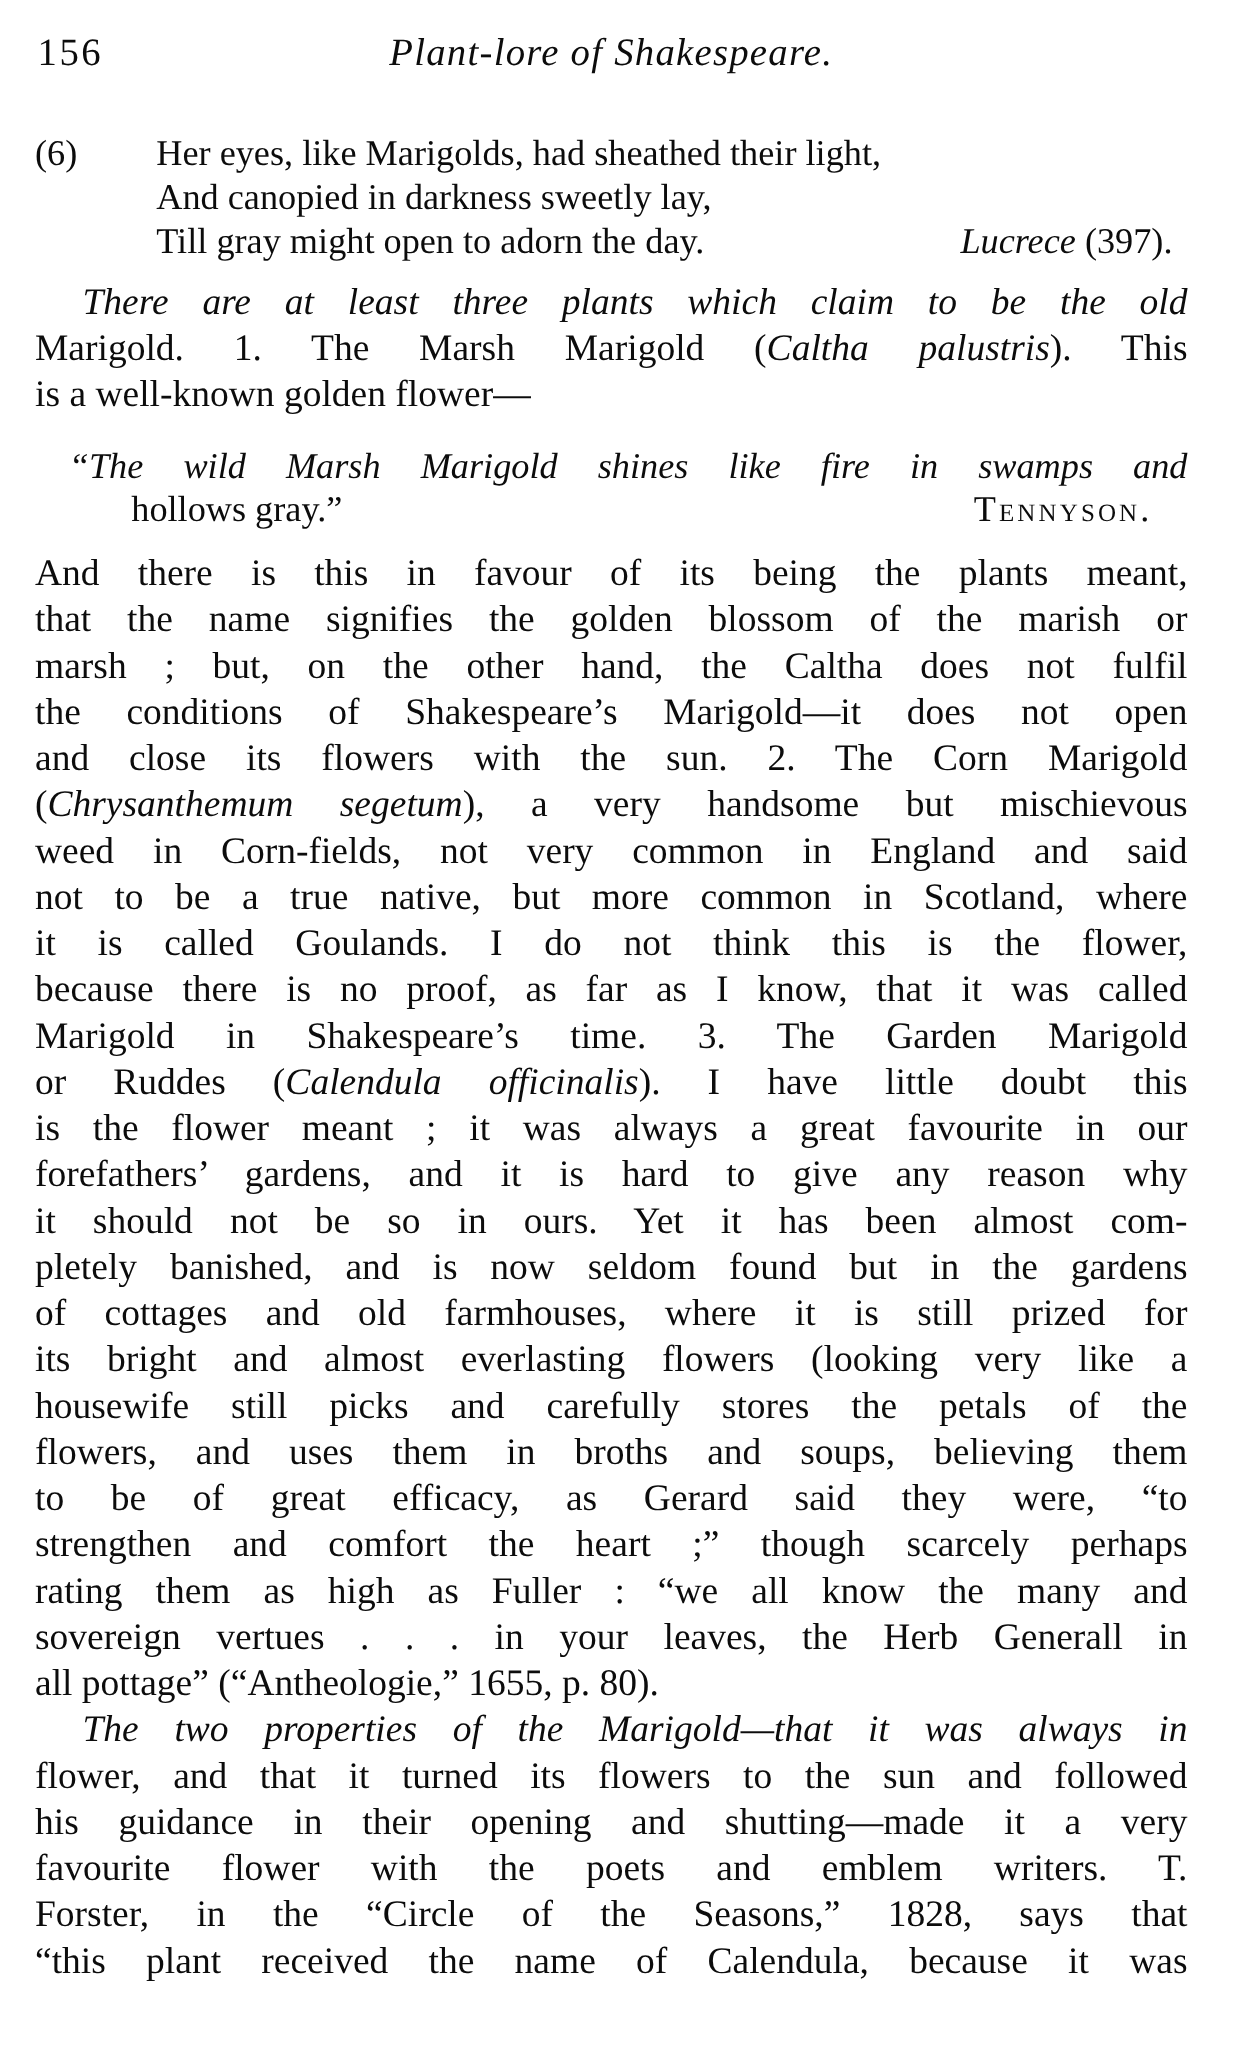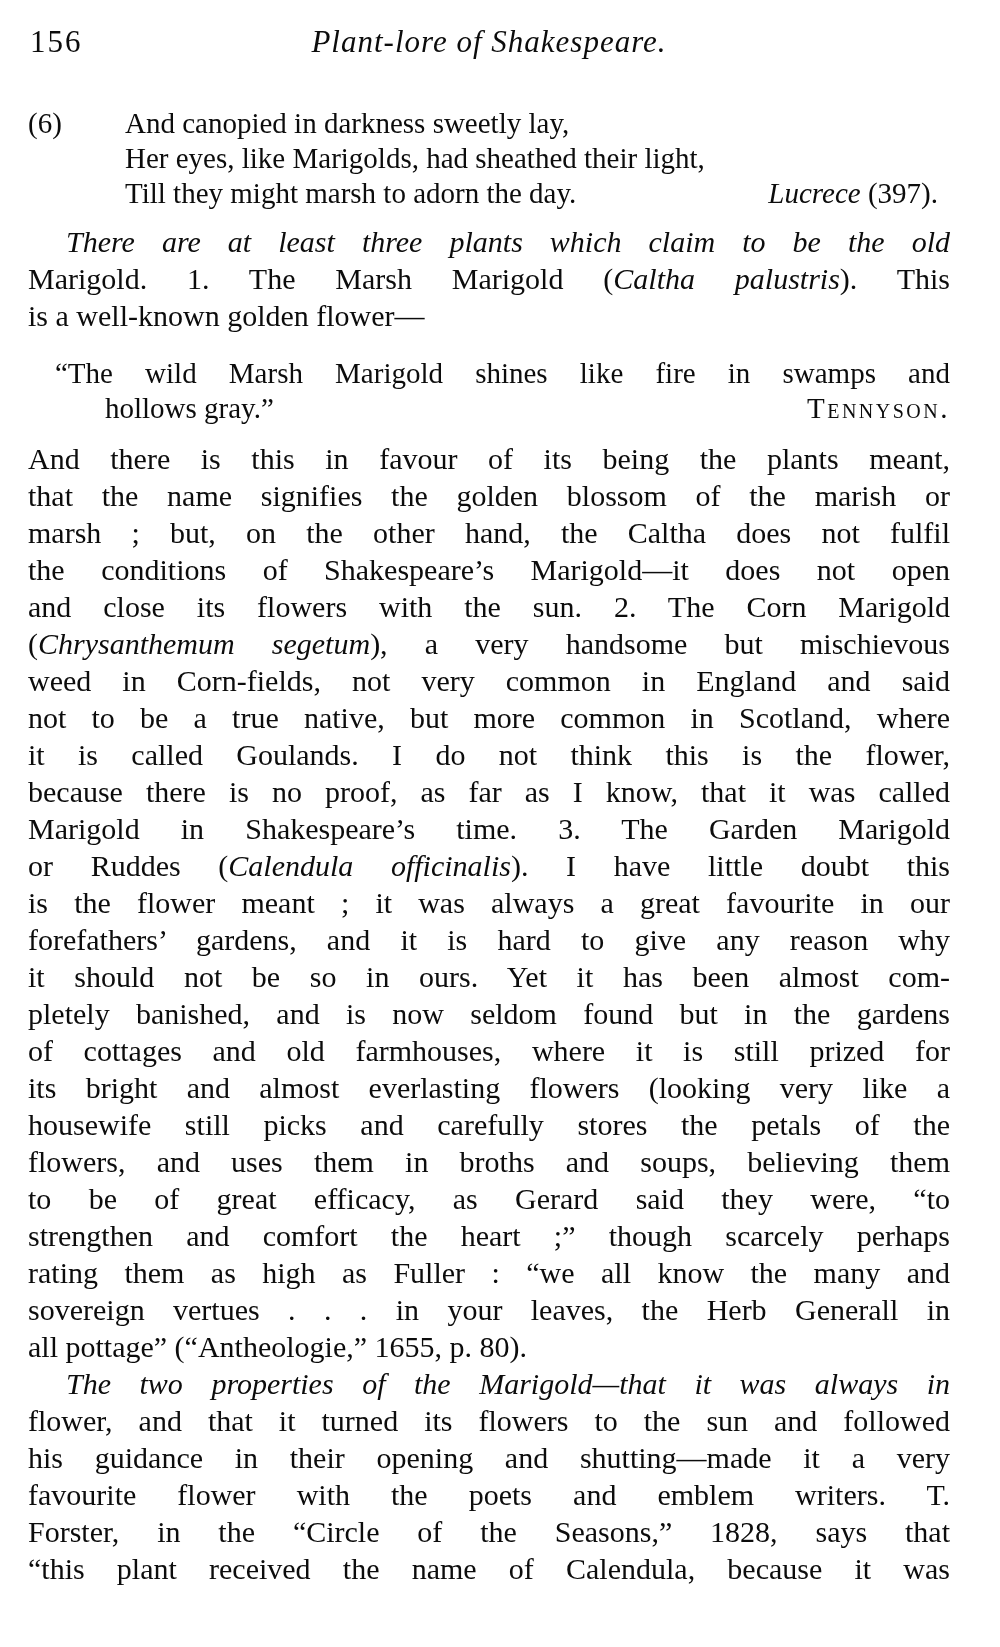--- a/index.html
+++ b/index.html
@@ -27,24 +27,24 @@
   }
   
   .quote-lucrece { position: relative; margin-bottom: 12px; font-size: 29px; line-height: 35px; }
   .qlabel { position: absolute; left: 0; top: 0; }
   .verse-lines { margin-left: 97px; }
   .vline { white-space: nowrap; }
   .vline-last { display: flex; white-space: nowrap; }
   .vattr { margin-left: auto; margin-right: 12px; }
   
   .quote-tennyson { margin-bottom: 14px; font-size: 29px; line-height: 35px; }
-  .tline1 { padding-left: 27px; text-align: justify; text-align-last: justify; }
+  .tline1 { padding-left: 27px; text-align: justify; text-align-last: justify; font-style: italic; }
   .tline2 { display: flex; }
   .tline2 .tindent { padding-left: 77px; }
-  .tattr { margin-left: auto; }
+  .tattr { margin-left: auto; margin-right: 28px; }
   
   .para { font-size: 30px; line-height: 37px; margin: 0; }
   .para .line { text-align: justify; text-align-last: justify; text-justify: inter-word; }
   .para .line:last-child { text-align-last: left; }
   .para.justify-last .line:last-child { text-align-last: justify; }
   .para.indent-first .line:first-child { text-indent: 38px; font-style: italic; }
   .para-gap { height: 22px; }
   
   .it { font-style: italic; }
   .sc { font-variant: small-caps; letter-spacing: 2.5px; }
@@ -55,24 +55,24 @@
 <div class="page">
 
   <header class="header">
     <span class="pagenum">156</span>
     <div class="running-title">Plant-lore of Shakespeare.</div>
   </header>
 
   <section class="quote-lucrece">
     <span class="qlabel">(6)</span>
     <div class="verse-lines">
+      <div class="vline">Her eyes, like Marigolds, had sheathed their light,</div>
       <div class="vline">And canopied in darkness sweetly lay,</div>
-      <div class="vline">Her eyes, like Marigolds, had sheathed their light,</div>
       <div class="vline vline-last">
-        <span>Till they might marsh to adorn the day.</span>
+        <span>Till gray might open to adorn the day.</span>
         <span class="vattr"><span class="it">Lucrece</span> (397).</span>
       </div>
     </div>
   </section>
 
   <section class="para indent-first">
       <div class="line">There are at least three plants which claim to be the old</div>
       <div class="line">Marigold.  1.  The Marsh Marigold (<span class="it">Caltha palustris</span>).  This</div>
       <div class="line">is a well-known golden flower—</div>
     </section>

